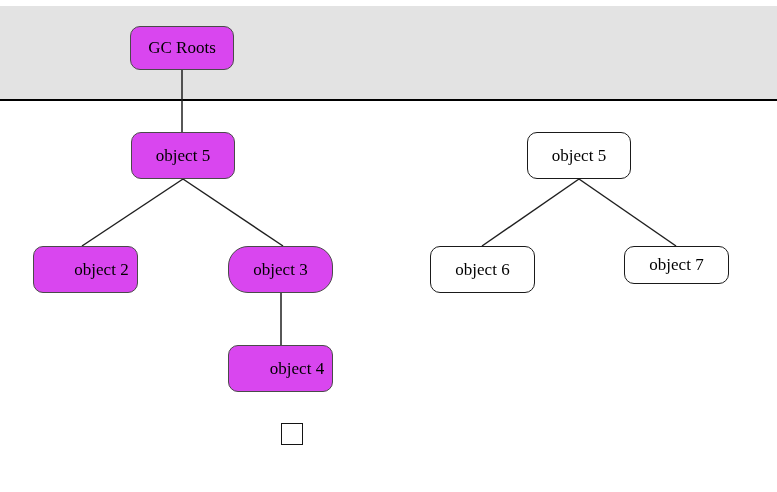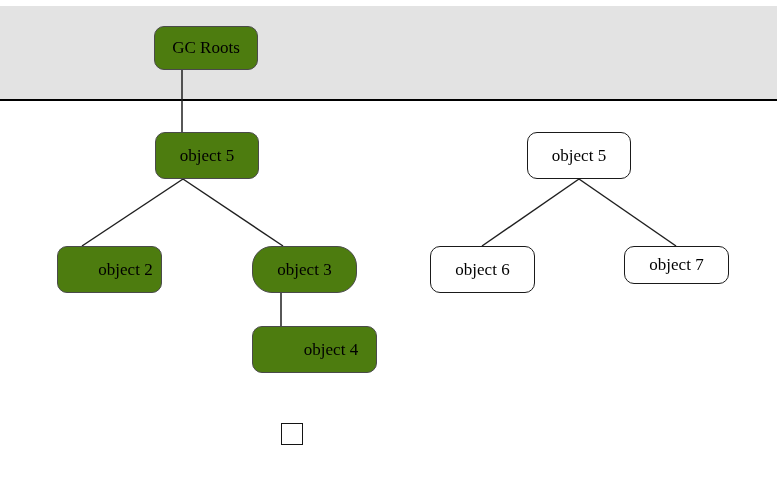--- a/index.html
+++ b/index.html
@@ -52,23 +52,22 @@
     border-radius: 10px;
     display: flex;
     align-items: center;
     justify-content: center;
     font-size: 17px;
     color: #000000;
     white-space: nowrap;
     z-index: 3;
   }
   .node.live {
-    background: #4d7c0f;
+    background: #d946ef;
     border-color: #4a4a4a;
-    margin-left: 24px;
   }
   .node.dead {
     background: #ffffff;
     border-color: #1a1a1a;
   }
 
   
   #edges {
     position: absolute;
     left: 0;
@@ -135,21 +134,21 @@
       </div>
       <div class="node live" style="left: 131px; top: 132px; width: 104px; height: 47px;">
         <span>object 5</span>
       </div>
       <div class="node live" style="left: 33px; top: 246px; width: 105px; height: 47px; padding-left: 32px;">
         <span>object 2</span>
       </div>
       <div class="node live" style="left: 228px; top: 246px; width: 105px; height: 47px; border-radius: 20px;">
         <span>object 3</span>
       </div>
-      <div class="node live" style="left: 228px; top: 326px; width: 125px; height: 47px; padding-left: 33px;">
+      <div class="node live" style="left: 228px; top: 345px; width: 105px; height: 47px; padding-left: 33px;">
         <span>object 4</span>
       </div>
       <div class="node dead" style="left: 527px; top: 132px; width: 104px; height: 47px;">
         <span>object 5</span>
       </div>
       <div class="node dead" style="left: 430px; top: 246px; width: 105px; height: 47px;">
         <span>object 6</span>
       </div>
       <div class="node dead" style="left: 624px; top: 246px; width: 105px; height: 38px;">
         <span>object 7</span>

